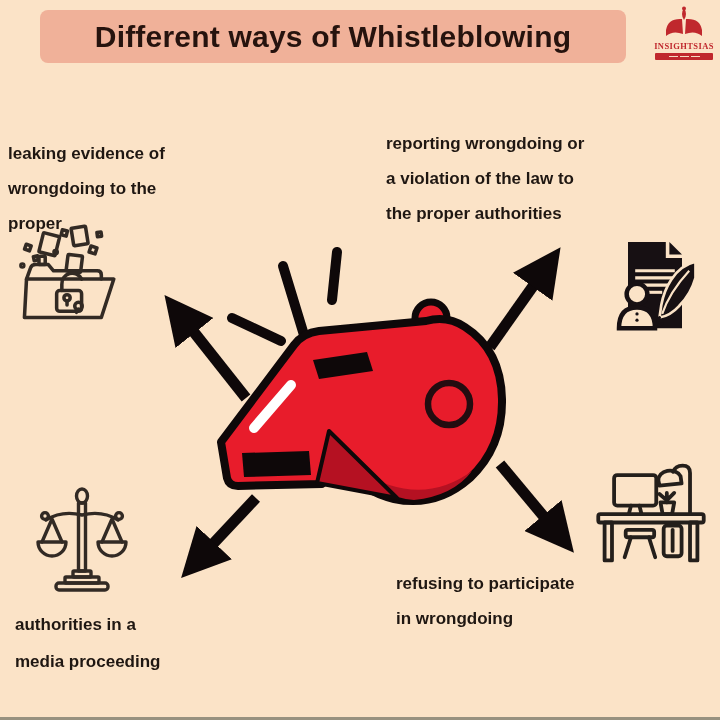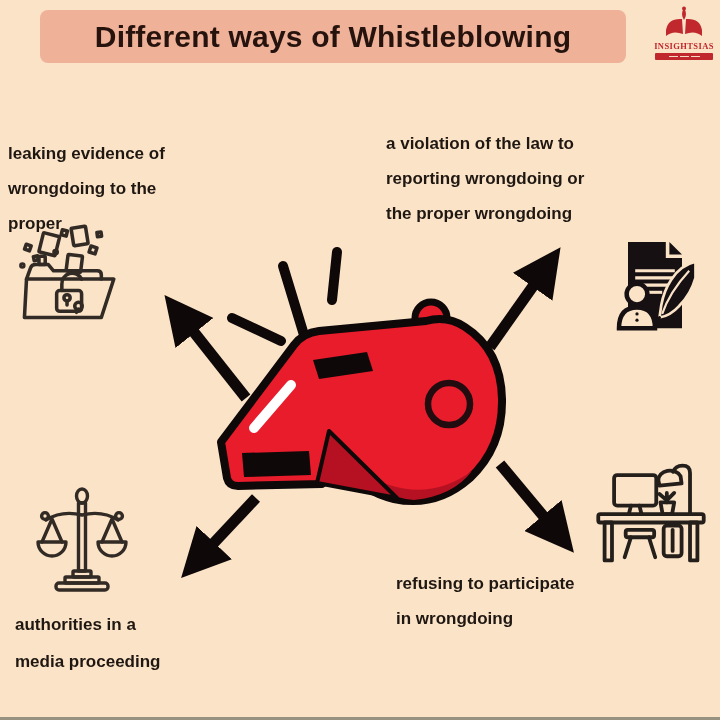--- a/index.html
+++ b/index.html
@@ -70,23 +70,23 @@
         <i></i>
       </div>
   </div>
 
   <div class="caption" id="cap-media">
     <div>leaking evidence of</div>
     <div>wrongdoing to the</div>
     <div>proper</div>
   </div>
   <div class="caption" id="cap-authorities">
+    <div>reporting wrongdoing or</div>
     <div>a violation of the law to</div>
-    <div>reporting wrongdoing or</div>
-    <div>the proper wrongdoing</div>
+    <div>the proper authorities</div>
   </div>
   <div class="caption" id="cap-testifying">
     <div>authorities in a</div>
     <div>media proceeding</div>
   </div>
   <div class="caption" id="cap-refusing">
     <div>refusing to participate</div>
     <div>in wrongdoing</div>
   </div>
 

